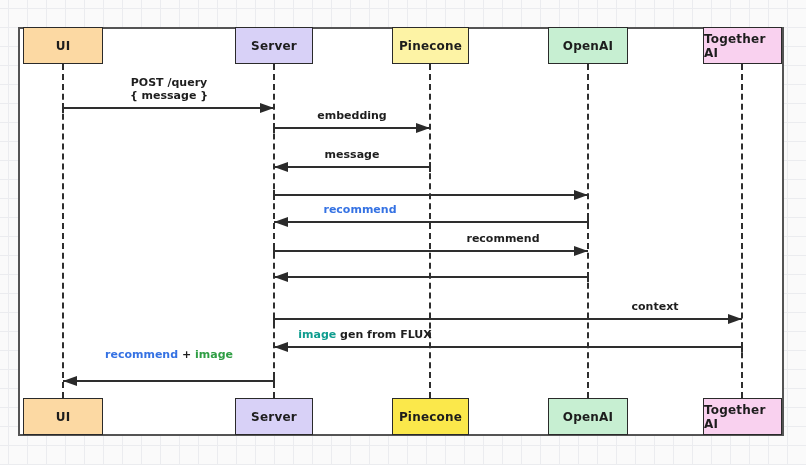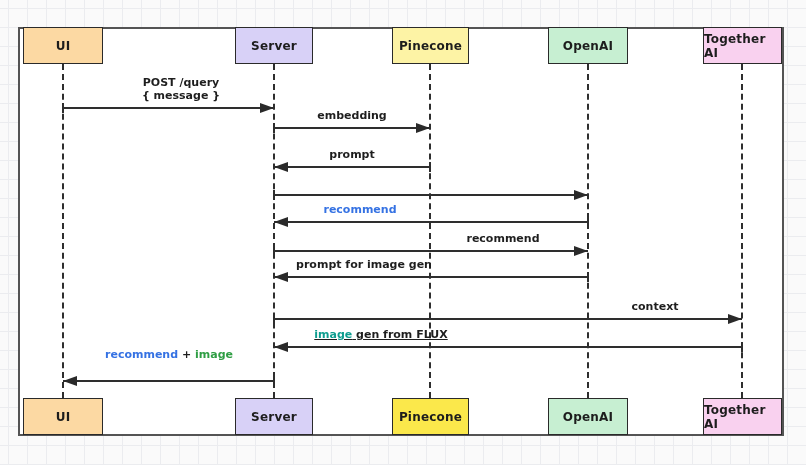--- a/index.html
+++ b/index.html
@@ -62,67 +62,64 @@
       <div class="lifeline" style="left: 62px; top: 64px; height: 334px;"></div>
       <div class="lifeline" style="left: 273px; top: 64px; height: 334px;"></div>
       <div class="lifeline" style="left: 429px; top: 64px; height: 334px;"></div>
       <div class="lifeline" style="left: 587px; top: 64px; height: 334px;"></div>
       <div class="lifeline" style="left: 741px; top: 64px; height: 334px;"></div>
     </div>
   <div class="layer" id="messages-layer">
       <div class="msg-line" style="left: 63px; top: 107px; width: 211px;"></div>
       <div class="msg-tick" style="left: 62px; top: 103px;"></div>
       <div class="msg-head right" style="left: 260px; top: 103px;"></div>
-      <div class="msg-label" style="left: 169px; top: 76px; margin-left: 12px;">
+      <div class="msg-label" style="left: 169px; top: 76px;">
         <div><span style="color: rgb(30, 30, 30);">POST /query</span></div>
         <div><span style="color: rgb(30, 30, 30);">{ message }</span></div>
       </div>
       <div class="msg-line" style="left: 274px; top: 127px; width: 156px;"></div>
       <div class="msg-tick" style="left: 273px; top: 123px;"></div>
       <div class="msg-head right" style="left: 416px; top: 123px;"></div>
       <div class="msg-label" style="left: 352px; top: 109px;">
         <div><span style="color: rgb(30, 30, 30);">embedding</span></div>
       </div>
       <div class="msg-line" style="left: 274px; top: 166px; width: 156px;"></div>
       <div class="msg-tick" style="left: 429px; top: 162px;"></div>
       <div class="msg-head left" style="left: 274px; top: 162px;"></div>
       <div class="msg-label" style="left: 352px; top: 148px;">
-        <div><span style="color: rgb(30, 30, 30);">prompt</span></div>
+        <div><span style="color: rgb(30, 30, 30);">message</span></div>
       </div>
       <div class="msg-line" style="left: 274px; top: 194px; width: 314px;"></div>
       <div class="msg-tick" style="left: 273px; top: 190px;"></div>
       <div class="msg-head right" style="left: 574px; top: 190px;"></div>
       <div class="msg-line" style="left: 274px; top: 221px; width: 314px;"></div>
       <div class="msg-tick" style="left: 587px; top: 217px;"></div>
       <div class="msg-head left" style="left: 274px; top: 217px;"></div>
       <div class="msg-label" style="left: 360px; top: 203px;">
         <div><span style="color: rgb(53, 114, 227);">recommend</span></div>
       </div>
       <div class="msg-line" style="left: 274px; top: 250px; width: 314px;"></div>
       <div class="msg-tick" style="left: 273px; top: 246px;"></div>
       <div class="msg-head right" style="left: 574px; top: 246px;"></div>
       <div class="msg-label" style="left: 503px; top: 232px;">
         <div><span style="color: rgb(30, 30, 30);">recommend</span></div>
       </div>
       <div class="msg-line" style="left: 274px; top: 276px; width: 314px;"></div>
       <div class="msg-tick" style="left: 587px; top: 272px;"></div>
       <div class="msg-head left" style="left: 274px; top: 272px;"></div>
-      <div class="msg-label" style="left: 364px; top: 258px;">
-        <div><span style="color: rgb(30, 30, 30);">prompt for image gen</span></div>
-      </div>
       <div class="msg-line" style="left: 274px; top: 318px; width: 468px;"></div>
       <div class="msg-tick" style="left: 273px; top: 314px;"></div>
       <div class="msg-head right" style="left: 728px; top: 314px;"></div>
       <div class="msg-label" style="left: 655px; top: 300px;">
         <div><span style="color: rgb(30, 30, 30);">context</span></div>
       </div>
       <div class="msg-line" style="left: 274px; top: 346px; width: 468px;"></div>
       <div class="msg-tick" style="left: 741px; top: 342px;"></div>
       <div class="msg-head left" style="left: 274px; top: 342px;"></div>
-      <div class="msg-label" style="left: 381px; top: 328px; text-decoration: underline;">
+      <div class="msg-label" style="left: 365px; top: 328px;">
         <div><span style="color: rgb(15, 157, 143);">image</span><span style="color: rgb(30, 30, 30);"> gen from FLUX</span></div>
       </div>
       <div class="msg-line" style="left: 63px; top: 380px; width: 211px;"></div>
       <div class="msg-tick" style="left: 273px; top: 376px;"></div>
       <div class="msg-head left" style="left: 63px; top: 376px;"></div>
       <div class="msg-label" style="left: 169px; top: 348px;">
         <div><span style="color: rgb(53, 114, 227);">recommend</span><span style="color: rgb(30, 30, 30);"> + </span><span style="color: rgb(47, 158, 68);">image</span></div>
       </div>
     </div>
   <div class="layer" id="actors-layer">

